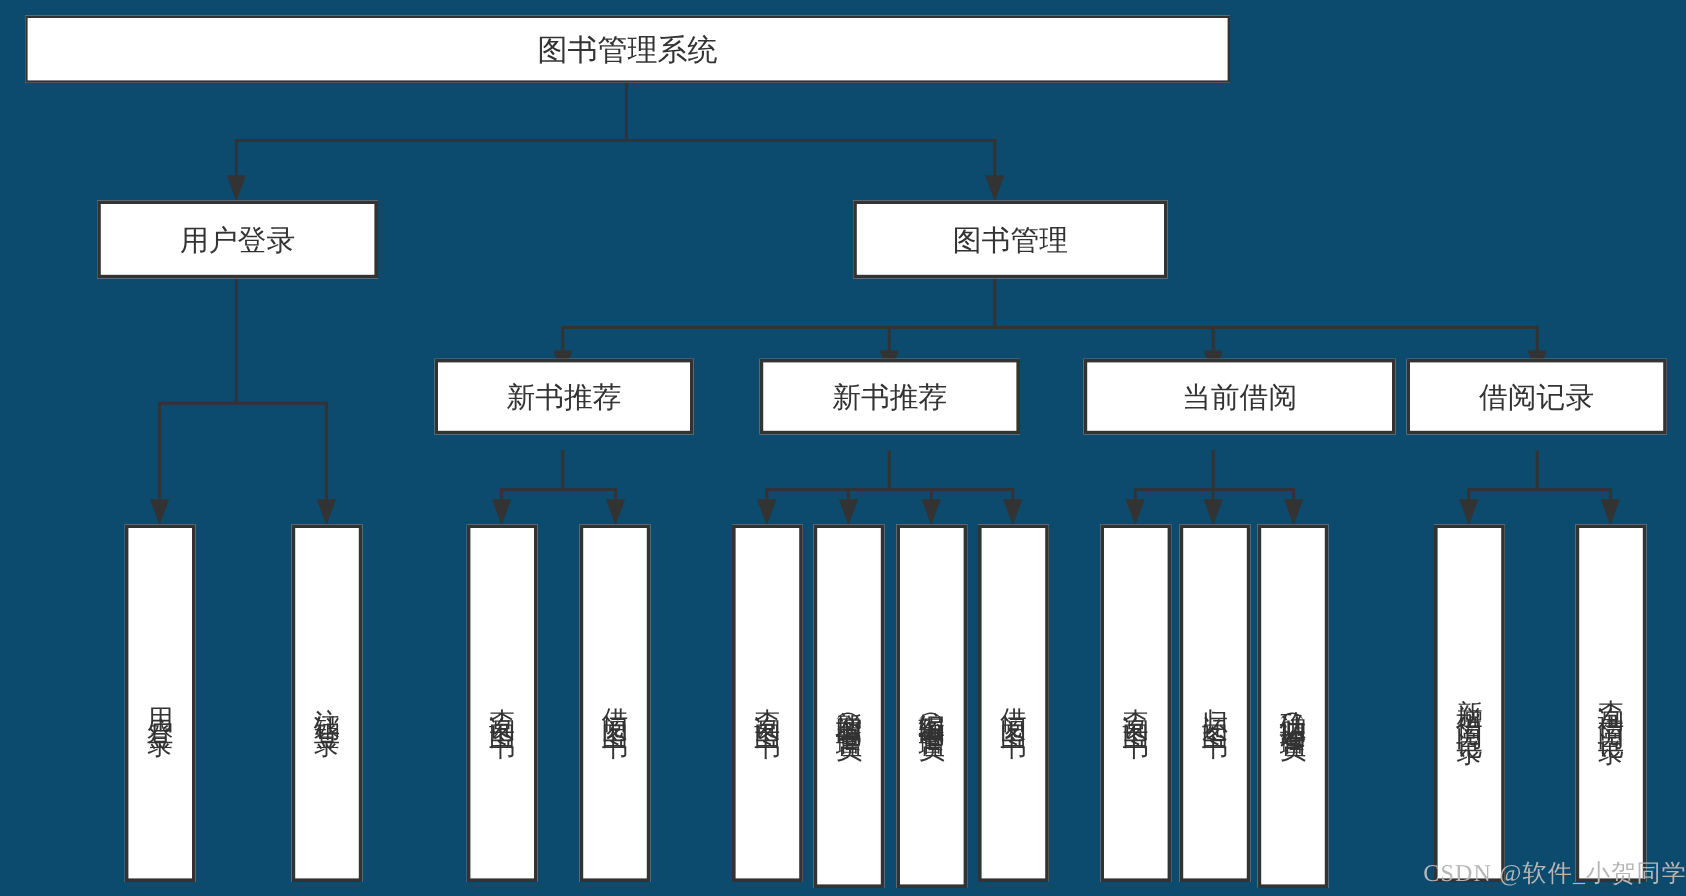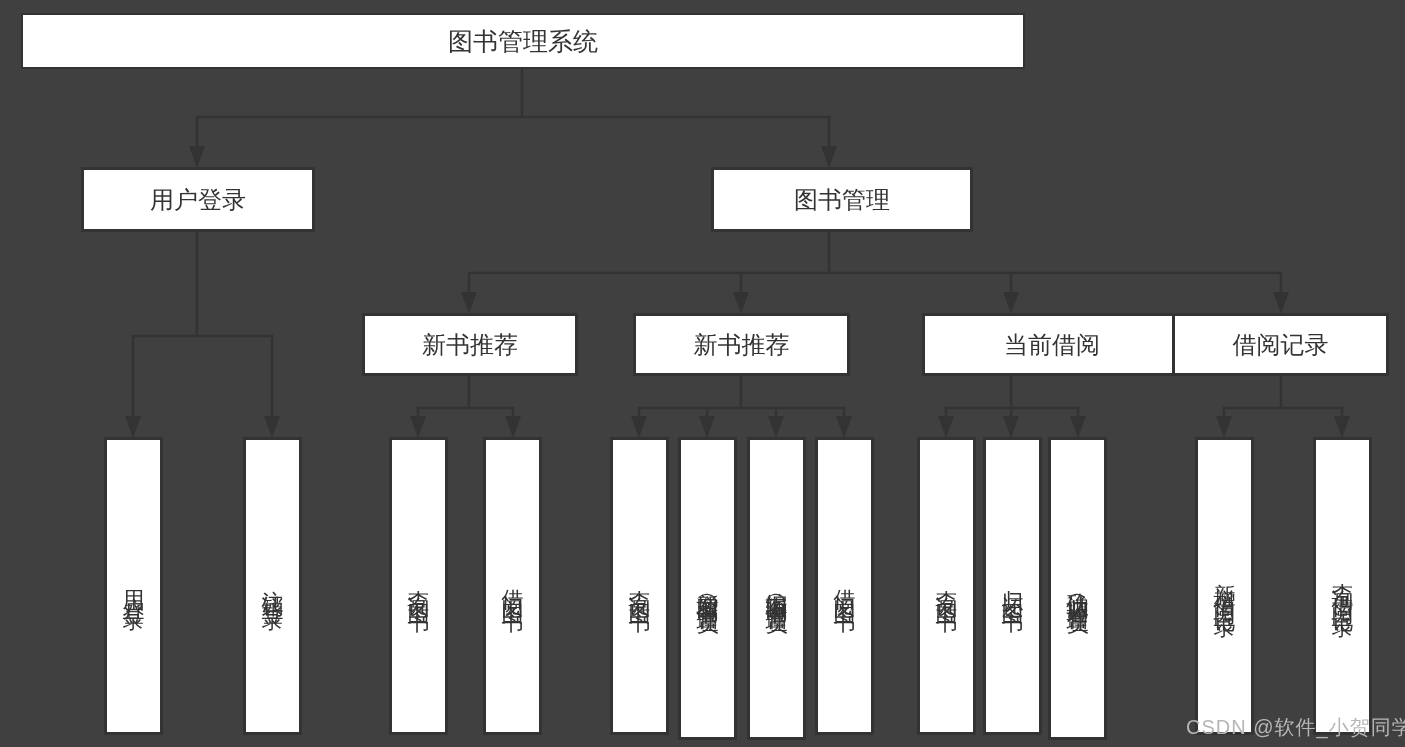--- a/index.html
+++ b/index.html
@@ -1,35 +1,35 @@
 <!DOCTYPE html>
 <html><head>
 <meta charset="utf-8">
 <style>
   html,body{margin:0;padding:0;background:#ffffff;}
   .canvas{
     position:relative;
     width:1405px;height:747px;
-    background:#404040;
-    font-family:Liberation Sans, sans-serif;
+    background:#0c4a6e;
+    font-family:Liberation Serif, serif;
     overflow:hidden;
   }
   .connectors{position:absolute;left:0;top:0;z-index:0;}
   .box{
     position:absolute;
     box-sizing:border-box;
     border:3px solid #333333;
     background:#ffffff;
     display:flex;align-items:center;justify-content:center;
     color:#333333;
     z-index:1;
   }
   .root{left:21px;top:13px;width:1004px;height:56px;border-width:2px;font-size:25px;}
   .lvl2{top:167px;height:65px;font-size:24px;}
-  .lvl3{top:313px;height:63px;font-size:24px;}
+  .lvl3{top:299px;height:63px;font-size:24px;}
   .leaf{top:437px;width:59px;height:298px;font-size:22px;}
   .leaf.tall{height:303px;}
   .leaf span{
     writing-mode:vertical-rl;
     text-orientation:mixed;
     letter-spacing:7px;
     line-height:1;
   }
   .leaf.long span{letter-spacing:3px;}
   .watermark{
@@ -121,21 +121,21 @@
     </g>
   </svg>
 
   <div class="box root">图书管理系统</div>
 
   <div class="box lvl2" style="left:81px;width:234px;">用户登录</div>
   <div class="box lvl2" style="left:711px;width:262px;">图书管理</div>
 
   <div class="box lvl3" style="left:362px;width:216px;">新书推荐</div>
   <div class="box lvl3" style="left:633px;width:217px;">新书推荐</div>
-  <div class="box lvl3" style="left:903px;width:260px;margin-left:19px;">当前借阅</div>
+  <div class="box lvl3" style="left:903px;width:260px;">当前借阅</div>
   <div class="box lvl3" style="left:1172px;width:217px;">借阅记录</div>
 
   <div class="box leaf" style="left:104px;">
     <span>用户登录</span>
   </div>
   <div class="box leaf" style="left:243px;">
     <span>注销登录</span>
   </div>
 
   <div class="box leaf" style="left:389px;">

